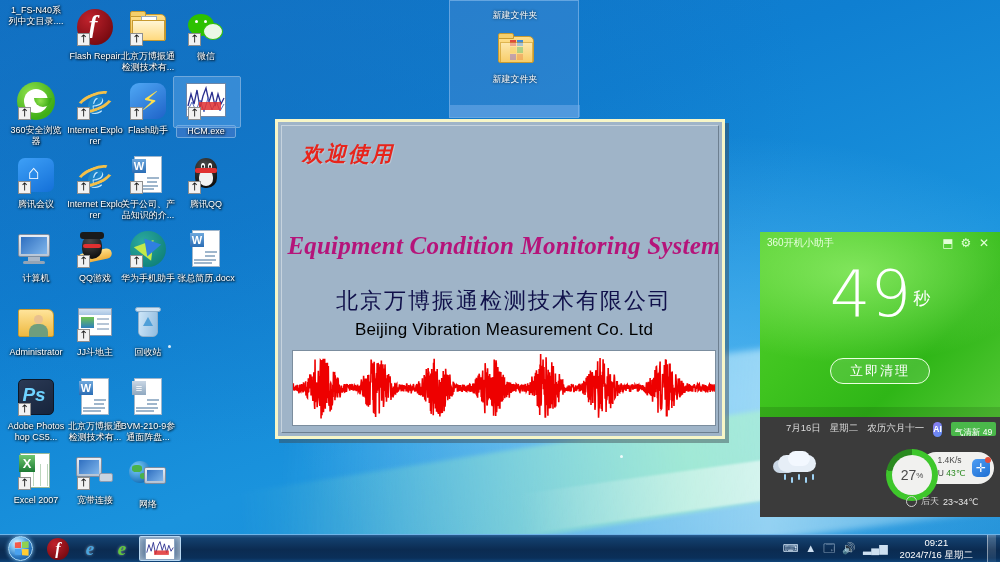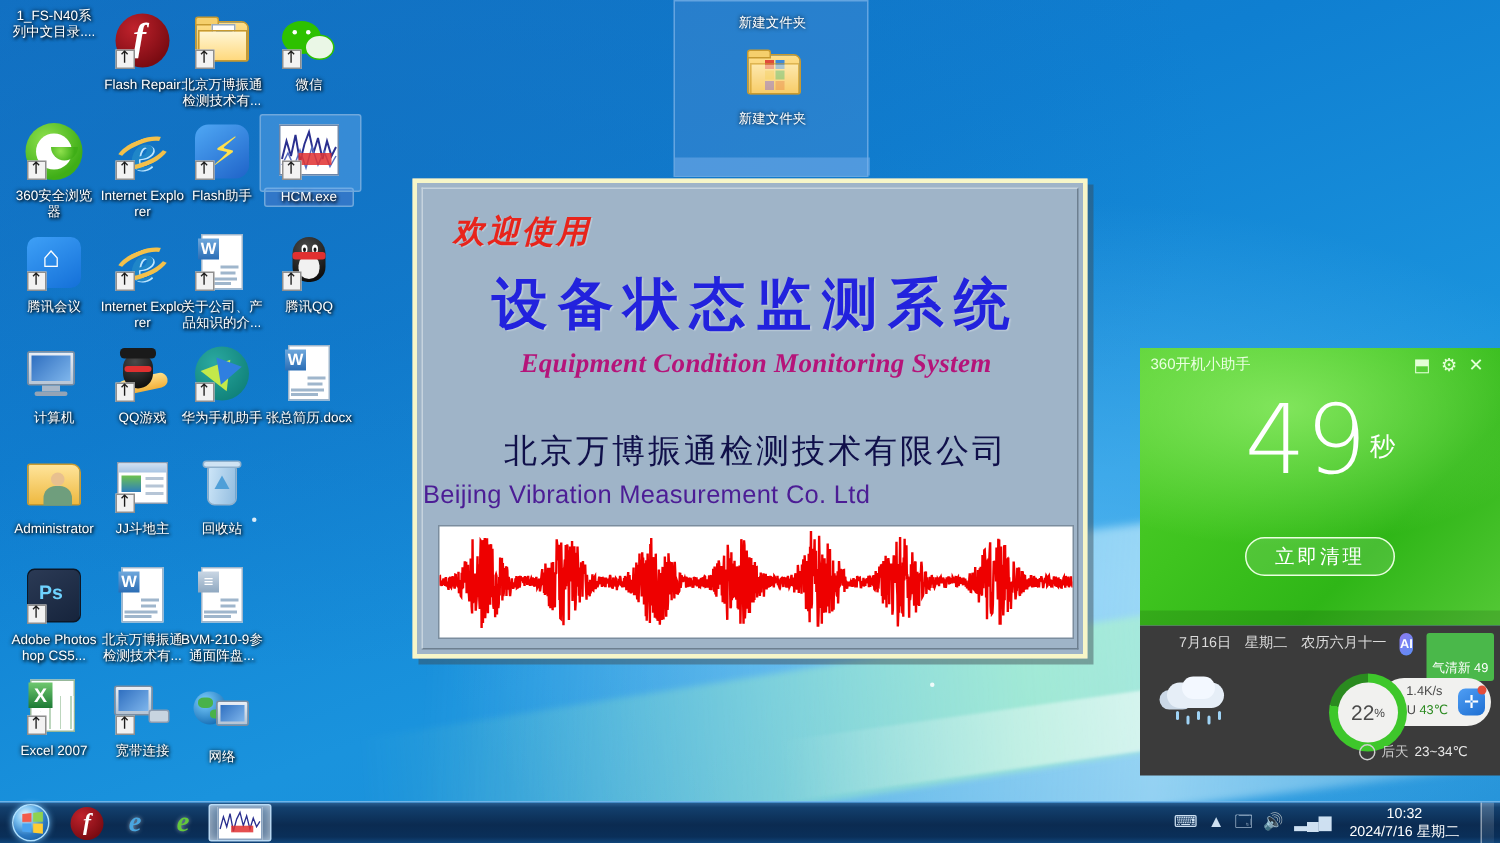--- a/index.html
+++ b/index.html
@@ -139,21 +139,21 @@
   .ic-win .fr{position:absolute;left:3px;top:5px;width:34px;height:28px;background:#fff;border:1px solid #8b9bb0;}
   .ic-win .hd{position:absolute;left:4px;top:6px;width:32px;height:6px;background:linear-gradient(#cfe0f2,#a9c5e3);}
   .ic-win .img{position:absolute;left:6px;top:14px;width:13px;height:11px;background:linear-gradient(#6cc14f,#2e7fbe);}
   .ic-win .l{position:absolute;left:22px;height:2px;width:12px;background:#b6c5d6;}
   
   .ic-bin .body{position:absolute;left:10px;top:8px;width:20px;height:26px;background:linear-gradient(100deg,rgba(215,235,250,.95),rgba(160,195,225,.9));border:1px solid #8fb0cc;border-radius:2px 2px 5px 5px;}
   .ic-bin .lid{position:absolute;left:7px;top:4px;width:26px;height:5px;background:#cfe3f3;border:1px solid #8fb0cc;border-radius:3px;}
   .ic-bin .tri{position:absolute;left:15px;top:14px;width:0;height:0;border-left:5px solid transparent;border-right:5px solid transparent;border-bottom:9px solid #4f9fd8;}
   
   .ic-ps .box{position:absolute;left:2px;top:2px;width:36px;height:36px;border-radius:5px;background:linear-gradient(150deg,#2b3a55,#16243c);border:1px solid #0d1726;}
-  .ic-ps .t{position:absolute;left:0;top:0;width:36px;height:36px;color:#6fd3ff;font-size:13px;font-weight:bold;text-align:center;line-height:36px;}
+  .ic-ps .t{position:absolute;left:0;top:0;width:36px;height:36px;color:#6fd3ff;font-size:19px;font-weight:bold;text-align:center;line-height:36px;font-style:italic;}
   
   .ic-xl .page{position:absolute;left:4px;top:2px;width:30px;height:35px;background:#fff;border:1px solid #97b89a;}
   .ic-xl .x{position:absolute;left:3px;top:4px;width:16px;height:17px;background:linear-gradient(#6fc86f,#1d7a34);color:#fff;font-size:13px;font-weight:bold;text-align:center;line-height:17px;}
   .ic-xl .grid{position:absolute;left:11px;top:13px;width:22px;height:22px;background:
     repeating-linear-gradient(90deg,#ffffff 0 6px,#bcd6bd 6px 7px),
     repeating-linear-gradient(0deg,rgba(255,255,255,0) 0 5px,#bcd6bd 5px 6px);}
   
   .ic-bb .mon{position:absolute;left:1px;top:6px;width:26px;height:20px;background:linear-gradient(#e9eef5,#b4c3d4);border:1px solid #7b8ca0;border-radius:2px;}
   .ic-bb .scr{position:absolute;left:4px;top:9px;width:20px;height:14px;background:linear-gradient(135deg,#2f6fc0,#7fb6ec);}
   .ic-bb .plug{position:absolute;left:24px;top:22px;width:14px;height:9px;background:#c8d4e0;border:1px solid #8b9bb0;border-radius:2px;}
@@ -207,31 +207,31 @@
   }
   #splash .title-cn{
     position:absolute; left:0; top:52px; width:444px; text-align:center;
     font-family:"Liberation Serif","DejaVu Serif",serif;
     font-weight:bold; font-size:37px; color:#2222dd; letter-spacing:7px;
     text-shadow:1px 1px 1px rgba(255,255,255,.35);
   }
   #splash .title-en{
     position:absolute; left:0; top:106px; width:444px; text-align:center;
     font-family:"Liberation Serif","DejaVu Serif",serif;
-    font-style:italic; font-weight:bold; font-size:18px; color:#b5147a;
+    font-style:italic; font-weight:bold; font-size:25px; color:#b5147a;
     letter-spacing:.2px;
   }
   #splash .company-cn{
     position:absolute; left:0; top:160px; width:444px; text-align:center;
     font-family:"Liberation Serif","DejaVu Serif",serif;
     font-size:22px; color:#10104a; letter-spacing:2px;
   }
   #splash .company-en{
-    position:absolute; left:0; top:194px; width:444px; text-align:left;
-    font-size:17px; color:#4c1d95; letter-spacing:.2px;
+    position:absolute; left:0; top:194px; width:444px; text-align:center;
+    font-size:17px; color:#000000; letter-spacing:.2px;
   }
   #splash .wave-box{
     position:absolute; left:10px; top:224px; width:424px; height:76px;
     background:#fff; border:1px solid #7b8d9e;
   }
   #splash .wave-box svg{ display:block; width:100%; height:100%; }
 
   
   #widget360{
     position:absolute; right:0px; top:232px; width:240px; height:185px;
@@ -284,21 +284,21 @@
     position:absolute; left:26px; top:5px; right:4px; height:18px;
     display:flex; align-items:flex-start; gap:9px;
     color:#dcdcdc; font-size:9.5px; white-space:nowrap;
   }
   #widgetWx .ai{
     width:22px; height:15px; border-radius:8px;
     background:linear-gradient(135deg,#8f7bf0,#5b8df5);
     color:#fff; font-size:8.5px; font-weight:bold; text-align:center; line-height:15px;
   }
   #widgetWx .aqi{
-    height:14px; padding:16px 4px; border-radius:2px;
+    height:14px; padding:3px 4px; border-radius:2px;
     background:#4ab84a; color:#fff; font-size:8.5px; line-height:14px;
   }
   #widgetWx .wxicon{ position:absolute; left:12px; top:34px; width:54px; height:40px; }
   #widgetWx .cloud{ position:absolute; left:6px; top:4px; width:38px; height:17px; border-radius:9px; background:#e6eef7;}
   #widgetWx .cloud2{ position:absolute; left:1px; top:9px; width:22px; height:13px; border-radius:7px; background:#cbd8e6;}
   #widgetWx .cloud3{ position:absolute; left:16px; top:0px; width:22px; height:15px; border-radius:8px; background:#f3f8ff;}
   #widgetWx .drop{ position:absolute; width:2px; height:6px; border-radius:1px; background:#9fd3f5; top:23px;}
   #widgetWx .wxtext{ position:absolute; left:72px; top:32px; color:#dcdcdc; }
   #widgetWx .wxtext .row1{ font-size:9.5px; color:#cfcfcf;}
   #widgetWx .wxtext .temp{ font-size:17px; color:#eaeaea; margin-top:1px;}
@@ -766,21 +766,20 @@
         </div>
       </div>
       <span class="lbl">新建文件夹</span>
     </div>
     <div class="stripe"></div>
   </div>
 
   <div id="splash">
     <div class="inner">
       <div class="welcome">欢迎使用</div>
-      <div class="title-cn">设备状态监测系统</div>
       <div class="title-en">Equipment Condition Monitoring System</div>
       <div class="company-cn">北京万博振通检测技术有限公司</div>
       <div class="company-en">Beijing Vibration Measurement Co. Ltd</div>
       <div class="wave-box">
         <svg id="waveform-svg" viewBox="0 0 1400 200" preserveAspectRatio="none">
             <path d="M0.0,89.9L1.0,89.6L2.0,106.6L3.0,97.7L4.0,104.5L5.0,107.1L6.0,100.4L7.0,100.4L8.0,97.1L9.0,93.6L10.0,105.0L11.0,97.2L12.0,107.2L13.0,96.6L14.0,91.3L15.0,104.4L16.0,108.0L17.0,99.2L18.0,107.2L19.0,109.7L20.0,114.2L21.0,91.9L22.0,93.6L23.0,93.2L24.0,90.6L25.0,109.0L26.0,110.3L27.0,107.0L28.0,102.3L29.0,89.2L30.0,107.8L31.0,104.1L32.0,90.9L33.0,111.8L34.0,109.4L35.0,86.8L36.0,87.1L37.0,106.5L38.0,101.9L39.0,96.8L40.0,107.7L41.0,108.4L42.0,81.6L43.0,120.4L44.0,113.4L45.0,96.5L46.0,105.2L47.0,125.0L48.0,126.2L49.0,83.5L50.0,113.0L51.0,73.4L52.0,111.2L53.0,77.3L54.0,101.3L55.0,83.1L56.0,62.8L57.0,101.2L58.0,72.4L59.0,63.7L60.0,120.2L61.0,87.1L62.0,75.1L63.0,69.0L64.0,115.2L65.0,122.3L66.0,135.1L67.0,115.5L68.0,115.2L69.0,57.5L70.1,85.3L71.1,143.5L72.1,156.8L73.1,23.2L74.1,137.9L75.1,131.7L76.1,134.9L77.1,105.5L78.1,89.7L79.1,84.9L80.1,151.7L81.1,140.7L82.1,130.1L83.1,95.4L84.1,53.6L85.1,127.4L86.1,68.1L87.1,85.6L88.1,132.6L89.1,148.7L90.1,57.9L91.1,25.4L92.1,26.6L93.1,182.7L94.1,112.5L95.1,84.7L96.1,173.9L97.1,24.5L98.1,136.1L99.1,44.6L100.1,20.7L101.1,165.3L102.1,141.7L103.1,125.6L104.1,140.8L105.1,21.2L106.1,68.2L107.1,156.3L108.1,32.8L109.1,34.5L110.1,108.9L111.1,54.8L112.1,140.8L113.1,36.6L114.1,32.0L115.1,105.5L116.1,127.6L117.1,40.3L118.1,105.1L119.1,143.6L120.1,148.3L121.1,124.4L122.1,107.3L123.1,163.4L124.1,88.8L125.1,86.4L126.1,89.4L127.1,158.7L128.1,103.3L129.1,130.7L130.1,147.2L131.1,138.5L132.1,91.2L133.1,124.3L134.1,56.0L135.1,88.8L136.1,62.9L137.1,59.1L138.1,58.9L139.1,133.4L140.1,65.8L141.1,125.1L142.1,120.2L143.1,74.8L144.1,99.4L145.1,85.9L146.1,114.0L147.1,71.7L148.1,125.4L149.1,72.9L150.1,79.3L151.1,114.0L152.1,101.2L153.1,91.0L154.1,97.5L155.1,114.1L156.1,125.5L157.1,117.8L158.1,101.5L159.1,109.9L160.1,93.3L161.1,106.3L162.1,105.7L163.1,112.4L164.1,108.3L165.1,105.4L166.1,100.6L167.1,103.7L168.1,93.5L169.1,109.9L170.1,89.4L171.1,110.6L172.1,109.9L173.1,109.8L174.1,93.9L175.1,93.2L176.1,89.9L177.1,110.1L178.1,105.6L179.1,90.9L180.1,91.0L181.1,93.2L182.1,97.6L183.1,91.9L184.1,96.3L185.1,95.2L186.1,101.8L187.1,98.5L188.1,107.0L189.1,89.3L190.1,95.7L191.1,94.9L192.1,99.7L193.1,94.5L194.1,105.2L195.1,92.0L196.1,89.1L197.1,101.0L198.1,100.8L199.1,101.7L200.1,107.0L201.1,99.4L202.1,95.7L203.1,93.0L204.1,95.3L205.1,106.6L206.1,91.8L207.1,96.9L208.1,93.1L209.1,105.5L210.2,108.4L211.2,102.3L212.2,100.0L213.2,95.5L214.2,90.7L215.2,98.6L216.2,110.6L217.2,108.9L218.2,101.5L219.2,107.3L220.2,95.7L221.2,94.0L222.2,117.0L223.2,111.2L224.2,105.4L225.2,92.0L226.2,84.1L227.2,76.8L228.2,105.7L229.2,82.8L230.2,94.8L231.2,119.9L232.2,85.6L233.2,123.3L234.2,66.7L235.2,85.5L236.2,121.9L237.2,116.0L238.2,98.9L239.2,125.6L240.2,74.5L241.2,109.4L242.2,143.6L243.2,114.2L244.2,74.3L245.2,147.1L246.2,115.0L247.2,147.0L248.2,64.8L249.2,91.0L250.2,150.7L251.2,63.9L252.2,118.1L253.2,146.0L254.2,133.0L255.2,145.4L256.2,82.4L257.2,84.6L258.2,83.7L259.2,23.0L260.2,30.9L261.2,43.8L262.2,61.3L263.2,51.2L264.2,33.1L265.2,132.4L266.2,119.6L267.2,165.1L268.2,165.9L269.2,29.0L270.2,74.8L271.2,92.1L272.2,104.0L273.2,144.4L274.2,178.1L275.2,76.7L276.2,73.0L277.2,59.8L278.2,113.6L279.2,33.2L280.2,107.4L281.2,65.5L282.2,32.4L283.2,36.4L284.2,94.5L285.2,43.0L286.2,168.6L287.2,78.8L288.2,60.5L289.2,36.1L290.2,42.6L291.2,98.6L292.2,96.3L293.2,26.0L294.2,134.4L295.2,38.7L296.2,108.5L297.2,63.3L298.2,35.7L299.2,108.2L300.2,151.1L301.2,136.8L302.2,47.4L303.2,64.2L304.2,108.3L305.2,36.2L306.2,59.8L307.2,88.8L308.2,124.8L309.2,86.6L310.2,136.8L311.2,73.7L312.2,110.9L313.2,64.6L314.2,107.6L315.2,68.4L316.2,126.4L317.2,62.1L318.2,81.1L319.2,79.9L320.2,81.4L321.2,84.9L322.2,68.4L323.2,94.8L324.2,111.6L325.2,132.1L326.2,87.1L327.2,102.1L328.2,123.5L329.2,105.2L330.2,100.1L331.2,110.6L332.2,125.8L333.2,96.2L334.2,120.4L335.2,109.0L336.2,100.8L337.2,102.7L338.2,86.0L339.2,114.8L340.2,115.4L341.2,105.3L342.2,96.2L343.2,90.9L344.2,89.5L345.2,112.6L346.2,109.0L347.2,106.5L348.2,98.3L349.2,109.3L350.3,106.6L351.3,104.0L352.3,95.7L353.3,90.3L354.3,104.1L355.3,91.3L356.3,98.9L357.3,96.4L358.3,101.6L359.3,108.9L360.3,91.0L361.3,93.3L362.3,103.8L363.3,104.8L364.3,99.5L365.3,95.9L366.3,97.0L367.3,109.2L368.3,92.2L369.3,98.8L370.3,99.3L371.3,102.6L372.3,96.1L373.3,101.0L374.3,94.1L375.3,109.6L376.3,94.0L377.3,87.4L378.3,91.9L379.3,105.6L380.3,106.1L381.3,108.9L382.3,110.2L383.3,110.1L384.3,92.1L385.3,95.4L386.3,103.2L387.3,102.5L388.3,100.3L389.3,108.2L390.3,93.8L391.3,95.0L392.3,114.9L393.3,100.9L394.3,101.9L395.3,105.8L396.3,104.4L397.3,94.3L398.3,103.3L399.3,89.0L400.3,92.7L401.3,102.6L402.3,107.4L403.3,98.7L404.3,109.7L405.3,101.7L406.3,104.3L407.3,102.5L408.3,92.8L409.3,109.5L410.3,89.2L411.3,92.0L412.3,97.4L413.3,114.6L414.3,110.3L415.3,106.9L416.3,94.6L417.3,82.1L418.3,118.7L419.3,104.8L420.3,87.4L421.3,109.4L422.3,101.6L423.3,120.5L424.3,96.6L425.3,98.4L426.3,104.2L427.3,119.1L428.3,93.9L429.3,73.9L430.3,123.8L431.3,114.0L432.3,108.5L433.3,123.4L434.3,117.7L435.3,64.8L436.3,118.3L437.3,131.3L438.3,69.0L439.3,125.1L440.3,136.4L441.3,97.5L442.3,48.8L443.3,103.6L444.3,59.8L445.3,97.8L446.3,101.6L447.3,126.1L448.3,46.3L449.3,70.2L450.3,55.8L451.3,77.3L452.3,140.4L453.3,66.1L454.3,94.7L455.3,87.7L456.3,161.9L457.3,61.0L458.3,169.9L459.3,127.9L460.3,48.8L461.3,75.5L462.3,130.6L463.3,131.3L464.3,128.0L465.3,173.8L466.3,31.6L467.3,112.9L468.3,20.7L469.3,91.2L470.3,142.2L471.3,77.2L472.3,155.2L473.3,60.8L474.3,55.3L475.3,95.1L476.3,164.3L477.3,156.1L478.3,48.9L479.3,105.0L480.3,166.0L481.3,98.5L482.3,170.0L483.3,162.4L484.3,103.7L485.3,77.6L486.3,135.7L487.3,177.1L488.3,149.7L489.3,128.1L490.4,83.9L491.4,168.4L492.4,98.0L493.4,72.8L494.4,144.8L495.4,167.6L496.4,104.4L497.4,123.6L498.4,53.9L499.4,112.1L500.4,121.9L501.4,162.7L502.4,71.6L503.4,63.8L504.4,150.3L505.4,135.5L506.4,48.3L507.4,65.4L508.4,122.4L509.4,63.3L510.4,88.7L511.4,86.7L512.4,64.2L513.4,133.0L514.4,64.7L515.4,76.9L516.4,75.7L517.4,90.5L518.4,101.0L519.4,129.8L520.4,63.5L521.4,81.3L522.4,121.7L523.4,99.4L524.4,96.3L525.4,98.7L526.4,122.4L527.4,120.7L528.4,117.9L529.4,117.8L530.4,116.3L531.4,85.0L532.4,85.1L533.4,110.5L534.4,102.9L535.4,87.5L536.4,93.6L537.4,90.5L538.4,100.2L539.4,90.7L540.4,98.9L541.4,95.5L542.4,93.0L543.4,96.6L544.4,90.1L545.4,110.1L546.4,90.7L547.4,96.7L548.4,108.6L549.4,106.6L550.4,100.1L551.4,92.4L552.4,96.1L553.4,108.2L554.4,97.4L555.4,92.4L556.4,100.3L557.4,99.2L558.4,99.0L559.4,110.0L560.4,106.7L561.4,110.4L562.4,91.1L563.4,96.1L564.4,91.0L565.4,106.2L566.4,100.9L567.4,97.8L568.4,91.5L569.4,107.9L570.4,96.4L571.4,102.7L572.4,95.7L573.4,98.7L574.4,111.0L575.4,107.4L576.4,108.3L577.4,97.0L578.4,92.8L579.4,105.8L580.4,105.5L581.4,97.8L582.4,91.4L583.4,101.3L584.4,109.1L585.4,92.0L586.4,89.7L587.4,90.4L588.4,108.7L589.4,108.4L590.4,104.0L591.4,98.9L592.4,95.4L593.4,98.7L594.4,110.0L595.4,99.0L596.4,88.2L597.4,105.9L598.4,114.3L599.4,89.6L600.4,88.0L601.4,114.9L602.4,91.3L603.4,88.8L604.4,108.5L605.4,76.4L606.4,89.4L607.4,117.4L608.4,72.3L609.4,106.8L610.4,122.5L611.4,108.0L612.4,126.4L613.4,83.1L614.4,66.3L615.4,80.2L616.4,112.5L617.4,61.3L618.4,65.8L619.4,83.6L620.4,81.1L621.4,104.8L622.4,87.9L623.4,71.3L624.4,124.3L625.4,74.9L626.4,136.4L627.4,74.5L628.4,72.3L629.4,52.5L630.5,139.2L631.5,90.1L632.5,77.7L633.5,94.5L634.5,98.6L635.5,143.9L636.5,168.2L637.5,32.8L638.5,51.2L639.5,79.9L640.5,98.6L641.5,57.4L642.5,99.5L643.5,147.2L644.5,144.9L645.5,46.6L646.5,132.8L647.5,66.6L648.5,129.2L649.5,73.9L650.5,127.1L651.5,125.2L652.5,61.9L653.5,114.9L654.5,81.9L655.5,118.5L656.5,131.9L657.5,71.9L658.5,79.1L659.5,147.3L660.5,117.6L661.5,149.5L662.5,77.2L663.5,70.5L664.5,77.0L665.5,175.0L666.5,129.2L667.5,22.8L668.5,40.5L669.5,126.9L670.5,101.3L671.5,135.5L672.5,175.4L673.5,25.0L674.5,33.7L675.5,165.7L676.5,149.0L677.5,104.4L678.5,111.2L679.5,43.3L680.5,66.9L681.5,148.3L682.5,84.5L683.5,120.2L684.5,155.9L685.5,55.4L686.5,156.0L687.5,71.5L688.5,100.0L689.5,56.7L690.5,117.2L691.5,136.9L692.5,73.8L693.5,69.6L694.5,136.7L695.5,86.5L696.5,132.3L697.5,64.2L698.5,120.3L699.5,86.4L700.5,73.8L701.5,73.5L702.5,127.9L703.5,102.7L704.5,91.1L705.5,96.5L706.5,95.0L707.5,109.0L708.5,125.0L709.5,110.8L710.5,83.1L711.5,119.0L712.5,91.6L713.5,103.9L714.5,103.3L715.5,92.2L716.5,84.3L717.5,126.4L718.5,101.4L719.5,97.5L720.5,108.1L721.5,85.4L722.5,99.3L723.5,113.4L724.5,100.4L725.5,107.2L726.5,89.1L727.5,110.3L728.5,97.5L729.5,94.0L730.5,108.8L731.5,91.0L732.5,89.2L733.5,107.6L734.5,99.2L735.5,98.7L736.5,90.6L737.5,97.1L738.5,96.5L739.5,109.7L740.5,89.5L741.5,90.7L742.5,102.2L743.5,97.8L744.5,97.6L745.5,97.8L746.5,97.4L747.5,89.0L748.5,105.9L749.5,93.7L750.5,106.6L751.5,108.8L752.5,106.1L753.5,108.1L754.5,102.2L755.5,94.1L756.5,93.3L757.5,101.5L758.5,94.8L759.5,100.3L760.5,109.1L761.5,91.0L762.5,94.2L763.5,96.6L764.5,99.2L765.5,91.4L766.5,109.7L767.5,96.0L768.5,110.1L769.5,97.8L770.6,89.0L771.6,110.2L772.6,103.7L773.6,109.3L774.6,107.3L775.6,96.1L776.6,95.3L777.6,92.5L778.6,87.2L779.6,105.4L780.6,105.8L781.6,103.8L782.6,104.5L783.6,92.0L784.6,119.0L785.6,105.6L786.6,88.3L787.6,84.3L788.6,95.8L789.6,103.1L790.6,113.9L791.6,107.5L792.6,69.2L793.6,82.3L794.6,119.6L795.6,85.8L796.6,105.4L797.6,102.2L798.6,80.3L799.6,86.3L800.6,121.3L801.6,68.6L802.6,103.1L803.6,78.8L804.6,59.1L805.6,73.7L806.6,119.1L807.6,52.0L808.6,68.8L809.6,75.8L810.6,148.6L811.6,146.3L812.6,127.6L813.6,62.2L814.6,74.7L815.6,152.9L816.6,49.0L817.6,117.3L818.6,172.7L819.6,36.5L820.6,81.9L821.6,8.3L822.6,147.5L823.6,139.1L824.6,40.2L825.6,58.9L826.6,89.4L827.6,58.9L828.6,53.2L829.6,23.0L830.6,103.6L831.6,73.7L832.6,43.5L833.6,118.0L834.6,76.7L835.6,122.6L836.6,178.4L837.6,178.4L838.6,153.7L839.6,16.6L840.6,61.4L841.6,71.1L842.6,138.5L843.6,146.7L844.6,89.2L845.6,175.1L846.6,50.6L847.6,134.5L848.6,139.3L849.6,155.6L850.6,97.8L851.6,57.3L852.6,150.1L853.6,66.6L854.6,154.8L855.6,131.4L856.6,113.2L857.6,108.0L858.6,30.5L859.6,144.2L860.6,48.2L861.6,115.7L862.6,156.3L863.6,40.7L864.6,128.6L865.6,90.7L866.6,92.1L867.6,102.8L868.6,153.0L869.6,145.6L870.6,61.1L871.6,150.0L872.6,100.5L873.6,84.1L874.6,118.1L875.6,104.7L876.6,88.5L877.6,112.7L878.6,123.5L879.6,125.9L880.6,80.6L881.6,138.5L882.6,111.0L883.6,62.3L884.6,81.6L885.6,106.4L886.6,105.0L887.6,76.6L888.6,83.3L889.6,82.3L890.6,98.6L891.6,96.8L892.6,106.5L893.6,78.7L894.6,78.5L895.6,118.0L896.6,91.9L897.6,92.2L898.6,111.0L899.6,98.7L900.6,109.6L901.6,111.8L902.6,103.8L903.6,105.4L904.6,104.3L905.6,99.7L906.6,102.8L907.6,107.7L908.6,101.7L909.6,99.2L910.7,102.4L911.7,108.2L912.7,96.6L913.7,108.7L914.7,98.2L915.7,93.0L916.7,99.1L917.7,106.9L918.7,96.6L919.7,109.8L920.7,101.6L921.7,95.4L922.7,109.6L923.7,89.2L924.7,93.4L925.7,91.9L926.7,92.4L927.7,98.3L928.7,93.0L929.7,92.5L930.7,98.7L931.7,109.3L932.7,109.4L933.7,103.4L934.7,106.2L935.7,98.5L936.7,104.4L937.7,92.4L938.7,108.2L939.7,103.9L940.7,96.9L941.7,106.9L942.7,95.1L943.7,98.2L944.7,93.5L945.7,102.6L946.7,92.9L947.7,99.3L948.7,89.0L949.7,109.2L950.7,94.8L951.7,88.6L952.7,109.0L953.7,94.4L954.7,96.0L955.7,98.1L956.7,94.6L957.7,105.6L958.7,88.6L959.7,107.6L960.7,87.4L961.7,112.6L962.7,113.7L963.7,109.5L964.7,80.3L965.7,96.9L966.7,105.6L967.7,83.9L968.7,118.6L969.7,108.1L970.7,112.1L971.7,98.5L972.7,72.2L973.7,92.0L974.7,86.6L975.7,73.9L976.7,68.2L977.7,93.6L978.7,125.3L979.7,67.3L980.7,138.7L981.7,62.0L982.7,69.4L983.7,91.7L984.7,131.9L985.7,98.4L986.7,52.6L987.7,108.2L988.7,145.9L989.7,58.5L990.7,117.1L991.7,122.8L992.7,56.9L993.7,65.9L994.7,140.2L995.7,82.9L996.7,66.8L997.7,80.6L998.7,91.2L999.7,66.7L1000.7,89.6L1001.7,159.0L1002.7,149.5L1003.7,72.5L1004.7,52.0L1005.7,56.1L1006.7,101.8L1007.7,94.0L1008.7,94.1L1009.7,98.9L1010.7,27.5L1011.7,106.9L1012.7,123.8L1013.7,180.1L1014.7,155.0L1015.7,67.4L1016.7,155.6L1017.7,79.7L1018.7,18.8L1019.7,112.8L1020.7,141.3L1021.7,141.6L1022.7,138.8L1023.7,156.7L1024.7,64.8L1025.7,162.6L1026.7,55.8L1027.7,97.4L1028.7,22.3L1029.7,88.8L1030.7,72.0L1031.7,57.2L1032.7,33.8L1033.7,95.6L1034.7,86.2L1035.7,128.8L1036.7,90.2L1037.7,100.9L1038.7,164.5L1039.7,102.3L1040.7,132.9L1041.7,124.1L1042.7,68.2L1043.7,122.0L1044.7,96.3L1045.7,46.3L1046.7,79.1L1047.7,108.8L1048.7,104.5L1049.7,142.6L1050.8,102.9L1051.8,64.9L1052.8,63.0L1053.8,154.8L1054.8,117.3L1055.8,113.1L1056.8,81.7L1057.8,101.0L1058.8,142.0L1059.8,111.3L1060.8,143.2L1061.8,86.1L1062.8,85.5L1063.8,98.9L1064.8,80.3L1065.8,63.4L1066.8,73.1L1067.8,126.8L1068.8,125.3L1069.8,122.1L1070.8,109.2L1071.8,104.0L1072.8,100.1L1073.8,81.5L1074.8,94.7L1075.8,80.9L1076.8,121.6L1077.8,104.0L1078.8,91.5L1079.8,109.0L1080.8,105.3L1081.8,105.1L1082.8,112.0L1083.8,112.5L1084.8,90.5L1085.8,110.7L1086.8,100.7L1087.8,104.2L1088.8,87.3L1089.8,99.3L1090.8,94.5L1091.8,94.1L1092.8,110.5L1093.8,107.5L1094.8,109.9L1095.8,107.6L1096.8,103.6L1097.8,91.6L1098.8,96.7L1099.8,99.4L1100.8,104.4L1101.8,94.9L1102.8,96.6L1103.8,95.4L1104.8,107.7L1105.8,93.3L1106.8,102.6L1107.8,92.5L1108.8,90.9L1109.8,95.3L1110.8,96.9L1111.8,101.9L1112.8,99.4L1113.8,92.3L1114.8,94.3L1115.8,99.1L1116.8,110.2L1117.8,108.1L1118.8,95.3L1119.8,110.6L1120.8,103.5L1121.8,91.6L1122.8,95.3L1123.8,99.0L1124.8,94.4L1125.8,89.9L1126.8,104.3L1127.8,90.6L1128.8,103.6L1129.8,93.0L1130.8,97.5L1131.8,98.1L1132.8,94.5L1133.8,102.7L1134.8,91.3L1135.8,93.0L1136.8,97.8L1137.8,96.7L1138.8,95.2L1139.8,102.0L1140.8,94.0L1141.8,89.1L1142.8,109.1L1143.8,100.3L1144.8,109.9L1145.8,92.6L1146.8,91.4L1147.8,106.7L1148.8,104.7L1149.8,95.7L1150.8,91.4L1151.8,93.9L1152.8,103.5L1153.8,93.4L1154.8,103.1L1155.8,97.5L1156.8,98.7L1157.8,105.9L1158.8,92.1L1159.8,96.7L1160.8,105.1L1161.8,97.4L1162.8,93.6L1163.8,108.6L1164.8,102.7L1165.8,97.4L1166.8,111.7L1167.8,107.2L1168.8,109.4L1169.8,110.1L1170.8,114.8L1171.8,93.8L1172.8,84.5L1173.8,94.6L1174.8,117.6L1175.8,117.8L1176.8,98.5L1177.8,101.1L1178.8,83.4L1179.8,110.9L1180.8,111.9L1181.8,83.1L1182.8,107.5L1183.8,113.3L1184.8,73.2L1185.8,116.9L1186.8,119.5L1187.8,101.2L1188.8,96.8L1189.8,121.7L1190.9,78.5L1191.9,100.4L1192.9,137.0L1193.9,106.1L1194.9,75.5L1195.9,109.9L1196.9,72.4L1197.9,120.2L1198.9,121.2L1199.9,124.5L1200.9,51.3L1201.9,55.3L1202.9,111.1L1203.9,77.3L1204.9,42.8L1205.9,42.1L1206.9,58.0L1207.9,60.9L1208.9,127.7L1209.9,60.9L1210.9,167.0L1211.9,85.4L1212.9,90.6L1213.9,57.9L1214.9,108.3L1215.9,59.6L1216.9,42.8L1217.9,28.3L1218.9,143.7L1219.9,156.9L1220.9,117.4L1221.9,156.9L1222.9,155.7L1223.9,140.1L1224.9,93.2L1225.9,62.0L1226.9,65.3L1227.9,78.1L1228.9,74.2L1229.9,62.3L1230.9,98.9L1231.9,37.7L1232.9,97.0L1233.9,94.0L1234.9,131.5L1235.9,22.1L1236.9,91.3L1237.9,23.4L1238.9,176.9L1239.9,49.3L1240.9,177.1L1241.9,36.1L1242.9,87.5L1243.9,123.0L1244.9,69.0L1245.9,133.0L1246.9,160.3L1247.9,137.5L1248.9,34.0L1249.9,133.0L1250.9,33.5L1251.9,112.9L1252.9,90.8L1253.9,99.4L1254.9,60.2L1255.9,59.3L1256.9,154.2L1257.9,55.7L1258.9,98.2L1259.9,91.4L1260.9,126.6L1261.9,135.5L1262.9,99.4L1263.9,148.5L1264.9,116.7L1265.9,102.1L1266.9,119.5L1267.9,98.8L1268.9,105.8L1269.9,63.0L1270.9,77.0L1271.9,90.7L1272.9,111.5L1273.9,131.5L1274.9,123.7L1275.9,114.6L1276.9,114.2L1277.9,74.5L1278.9,111.2L1279.9,80.9L1280.9,95.3L1281.9,73.7L1282.9,122.1L1283.9,124.9L1284.9,95.9L1285.9,95.6L1286.9,120.9L1287.9,80.4L1288.9,102.6L1289.9,80.5L1290.9,102.2L1291.9,118.2L1292.9,86.2L1293.9,113.7L1294.9,87.6L1295.9,104.6L1296.9,96.9L1297.9,104.6L1298.9,111.5L1299.9,111.5L1300.9,95.2L1301.9,109.4L1302.9,102.6L1303.9,93.4L1304.9,108.0L1305.9,102.4L1306.9,105.3L1307.9,89.5L1308.9,89.5L1309.9,98.2L1310.9,109.8L1311.9,104.3L1312.9,93.1L1313.9,109.5L1314.9,89.1L1315.9,98.7L1316.9,92.2L1317.9,108.7L1318.9,92.5L1319.9,105.0L1320.9,105.9L1321.9,94.9L1322.9,104.5L1323.9,99.5L1324.9,102.3L1325.9,109.8L1326.9,98.2L1327.9,93.1L1328.9,97.2L1329.9,99.4L1331.0,89.5L1332.0,93.2L1333.0,97.8L1334.0,101.1L1335.0,110.9L1336.0,107.4L1337.0,97.1L1338.0,102.5L1339.0,92.5L1340.0,99.9L1341.0,94.2L1342.0,89.0L1343.0,90.4L1344.0,107.2L1345.0,106.1L1346.0,98.1L1347.0,90.7L1348.0,89.2L1349.0,94.8L1350.0,97.2L1351.0,107.2L1352.0,95.5L1353.0,109.9L1354.0,105.6L1355.0,103.0L1356.0,104.7L1357.0,97.9L1358.0,96.8L1359.0,89.9L1360.0,103.6L1361.0,94.8L1362.0,107.6L1363.0,90.6L1364.0,96.4L1365.0,108.7L1366.0,99.0L1367.0,107.4L1368.0,108.4L1369.0,91.8L1370.0,101.4L1371.0,101.3L1372.0,109.7L1373.0,94.7L1374.0,104.0L1375.0,109.9L1376.0,110.0L1377.0,101.9L1378.0,97.2L1379.0,104.2L1380.0,92.8L1381.0,91.2L1382.0,106.3L1383.0,93.2L1384.0,110.4L1385.0,89.1L1386.0,95.1L1387.0,96.1L1388.0,99.0L1389.0,106.6L1390.0,99.9L1391.0,90.3L1392.0,109.2L1393.0,107.2L1394.0,104.1L1395.0,93.3L1396.0,104.2L1397.0,89.9L1398.0,106.5L1399.0,99.1L1400.0,109.9" fill="none" stroke="#ee0000" stroke-width="1.6" vector-effect="non-scaling-stroke"></path>
           </svg>
       </div>
     </div>
   </div>
@@ -824,21 +823,21 @@
     <div class="pill">
       <div class="net"><span class="arrow">⌄</span> <span>1.4K/s</span></div>
       <div class="cpu"><span>CPU</span> <b>43℃</b></div>
       <div class="badge">✛</div>
       <div class="dot"></div>
     </div>
 
     <div class="ringwrap">
       <div class="ring"></div>
       <div class="ring-in">
-          <span>22</span>
+          <span>27</span>
           <sup>%</sup>
         </div>
     </div>
 
     <div class="forecast">
       <span class="sun"></span>
       <span>后天</span>
       <b>23~34℃</b>
     </div>
   </div>
@@ -879,18 +878,18 @@
     </div>
   </div>
 
   <div class="tray">
     <span class="ti">⌨</span>
     <span class="ti">▲</span>
     <span class="ti">🗔</span>
     <span class="ti">🔊</span>
     <span class="ti">▂▄▆</span>
     <div class="clock">
-      <div>10:32</div>
+      <div>09:21</div>
       <div>2024/7/16 星期二</div>
     </div>
     <div class="showdesk"></div>
   </div>
 </div>
 
 </body></html>

